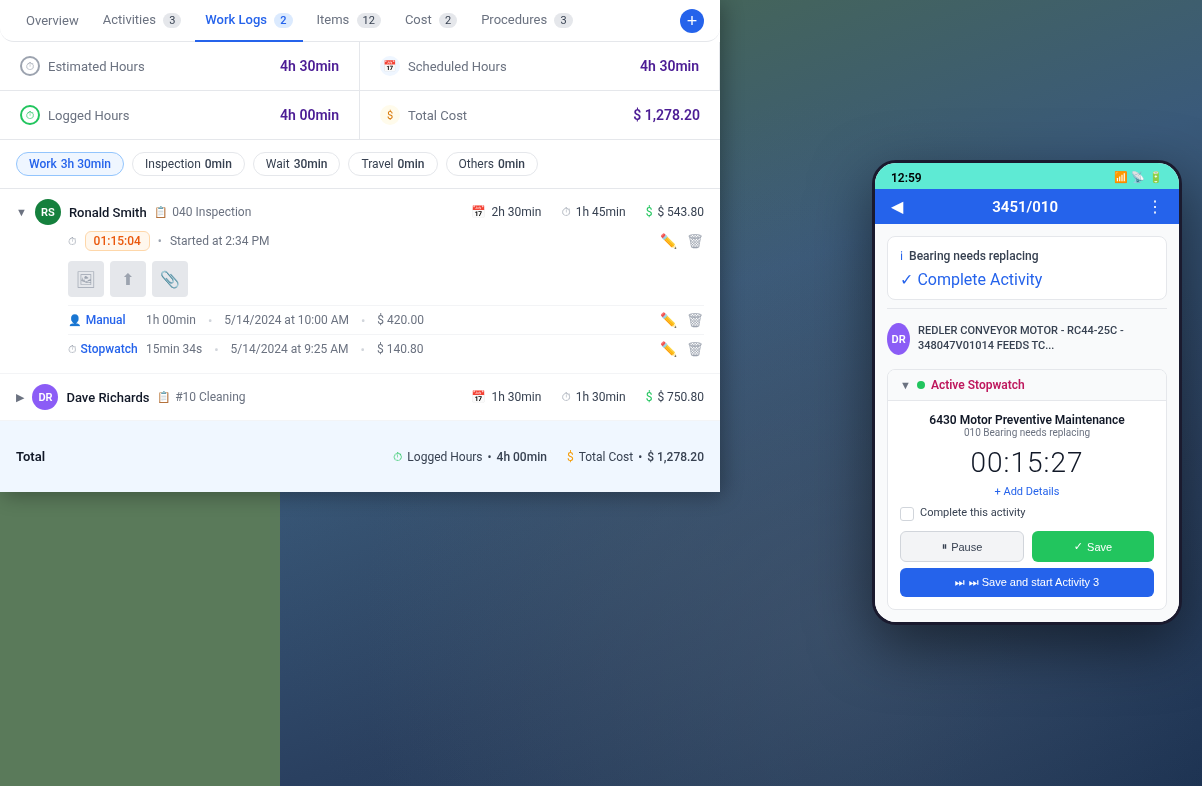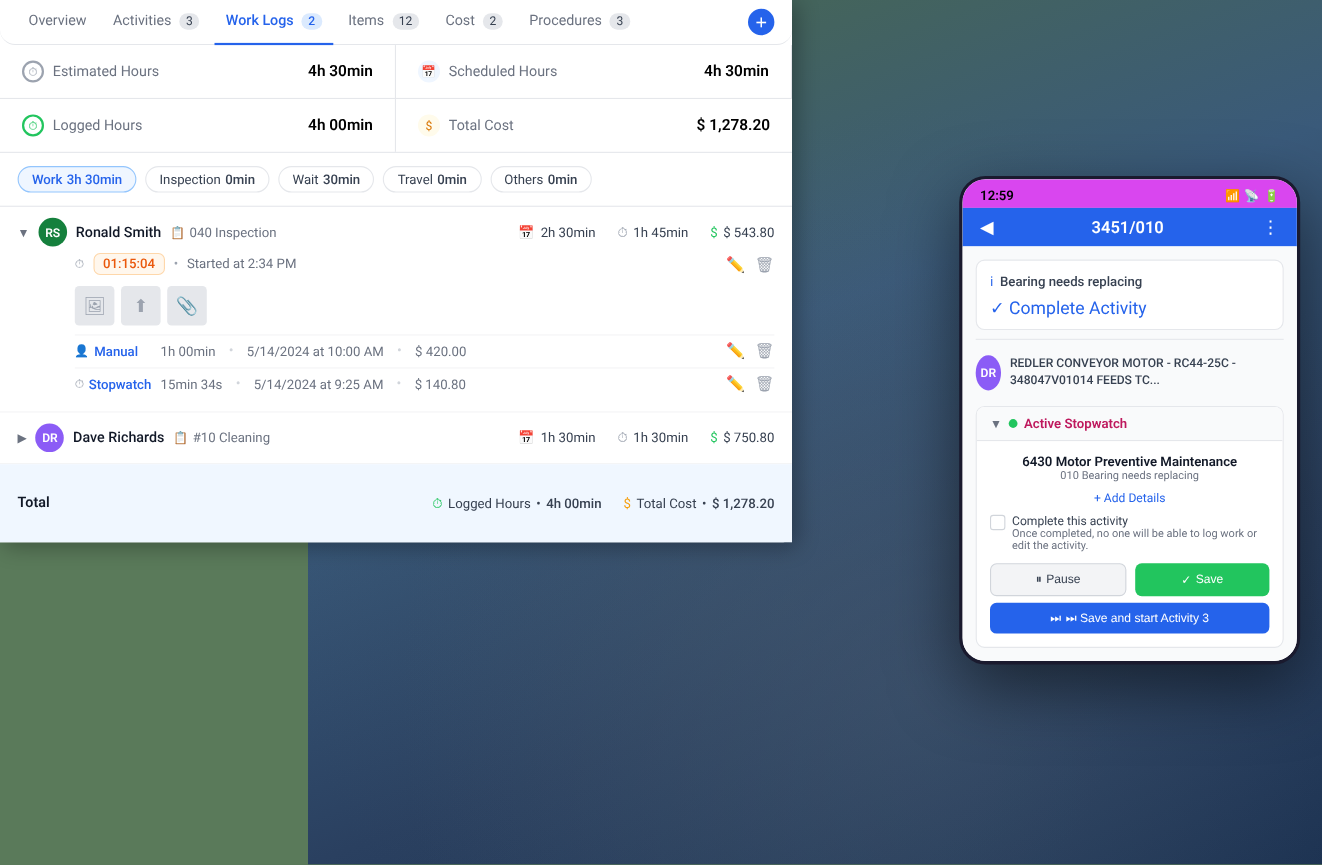--- a/index.html
+++ b/index.html
@@ -120,21 +120,21 @@
       font-size: 11px;
     }
 
     .stat-icon.gray { border: 2px solid #9ca3af; color: #9ca3af; }
     .stat-icon.green { border: 2px solid #22c55e; color: #22c55e; }
     .stat-icon.blue { background: #eff6ff; color: #2563eb; }
     .stat-icon.yellow { background: #fffbeb; color: #d97706; }
 
     .stat-value {
       font-weight: 600;
-      color: #000000;
+      color: #4c1d95;
       font-size: 14px;
     }
 
     
     .filter-chips {
       display: flex;
       gap: 8px;
       padding: 12px 16px;
       border-bottom: 1px solid #e5e7eb;
       flex-wrap: wrap;
@@ -366,25 +366,25 @@
       width: 310px;
       background: #fff;
       border-radius: 24px;
       overflow: hidden;
       z-index: 5;
       box-shadow: 0 20px 60px rgba(0,0,0,0.5);
       border: 3px solid #1a1a2e;
     }
 
     .phone-status {
-      background: #d946ef;
+      background: #5eead4;
       padding: 8px 16px 4px;
       display: flex;
       justify-content: space-between;
-      align-items: center;
+      align-items: flex-start;
       font-size: 12px;
       font-weight: 600;
     }
 
     .phone-status-icons {
       display: flex;
       gap: 4px;
       font-size: 11px;
     }
 
@@ -670,26 +670,26 @@
     </div>
     <div class="active-stopwatch-section">
       <div class="stopwatch-header">
         <span style="color:#6b7280;cursor:pointer;font-size:11px;">▼</span>
         <div class="stopwatch-dot"></div>
         <span class="stopwatch-title">Active Stopwatch</span>
       </div>
       <div class="stopwatch-body">
         <div class="stopwatch-wo">6430 Motor Preventive Maintenance</div>
         <div class="stopwatch-sub">010 Bearing needs replacing</div>
+        <div class="stopwatch-time">00:15:27</div>
         <div class="stopwatch-add">+ Add Details</div>
         <div class="stopwatch-complete">
           <div class="stopwatch-complete-check"></div>
           <div>
             <div class="stopwatch-complete-text">Complete this activity</div>
-            <div class="stopwatch-complete-sub">Once completed, no one will be able to log work or edit the activity.</div>
           </div>
         </div>
         <div class="stopwatch-buttons">
           <button class="btn-pause">
             <span>⏸</span>
             <span>Pause</span>
           </button>
           <button class="btn-save">
             <span>✓</span>
             <span>Save</span>

